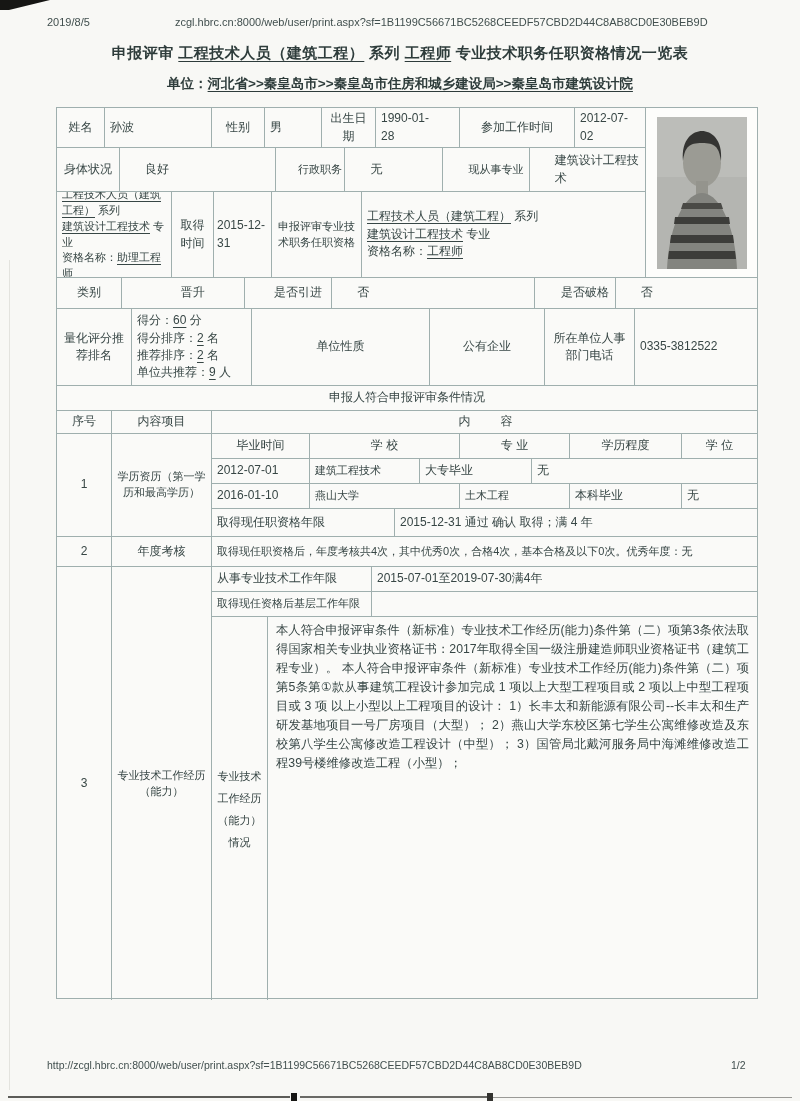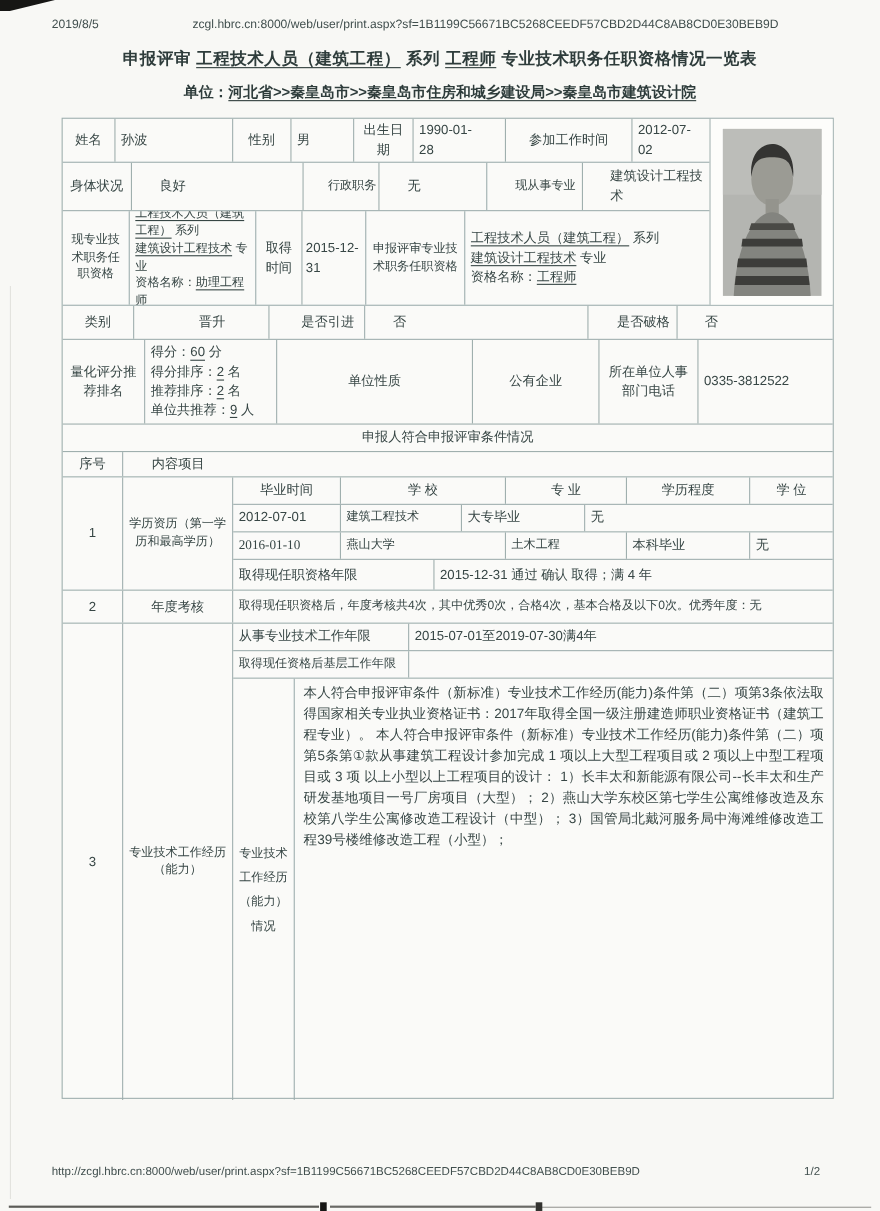--- a/index.html
+++ b/index.html
@@ -81,21 +81,20 @@
       </div>
       <div class="row" style="height:44px;gap:20px;">
         <div class="cell cc" style="width:75px;">身体状况</div>
         <div class="cell" style="width:165px;">良好</div>
         <div class="cell cc sm" style="width:60px;padding:2px 2px;">行政职务</div>
         <div class="cell" style="width:93px;">无</div>
         <div class="cell cc sm" style="width:80px;">现从事专业</div>
         <div class="cell" style="width:115px;">建筑设计工程技术</div>
       </div>
       <div class="row nb" style="height:85px;">
-        <div class="cell cc sm" style="width:61px;padding:2px 3px;">现专业技术职务任职资格</div>
         <div class="cell col sm" style="width:115px;">
           <div><span class="u">工程技术人员（建筑工程）</span><span> 系列</span></div>
           <div><span class="u">建筑设计工程技术</span><span> 专业</span></div>
           <div><span>资格名称：</span><span class="u">助理工程师</span></div>
         </div>
         <div class="cell cc" style="width:42px;padding:2px 8px;">取得时间</div>
         <div class="cell" style="width:58px;padding:2px 3px;">2015-12-31</div>
         <div class="cell cc sm" style="width:90px;padding:2px 4px;">申报评审专业技术职务任职资格</div>
         <div class="cell col" style="width:222px;">
           <div><span class="u">工程技术人员（建筑工程）</span><span> 系列</span></div>
@@ -145,41 +144,44 @@
     <div class="cell" style="width:122px;">0335-3812522</div>
   </div>
 
   <div class="row" style="height:25px;">
     <div class="cell cc" style="width:700px;">申报人符合申报评审条件情况</div>
   </div>
 
   <div class="row" style="height:23px;">
     <div class="cell cc" style="width:55px;">序号</div>
     <div class="cell cc" style="width:100px;">内容项目</div>
+    <div class="cell cc" style="width:545px;">
+        <span class="spread">内容</span>
+      </div>
   </div>
 
   <div class="rg">
     <div class="cell cc" style="width:55px;">1</div>
     <div class="cell cc sm" style="width:100px;">学历资历（第一学历和最高学历）</div>
     <div class="subcol" style="width:545px;">
       <div class="row" style="height:25px;">
         <div class="cell cc" style="width:98px;">毕业时间</div>
         <div class="cell cc" style="width:150px;">学 校</div>
         <div class="cell cc" style="width:110px;">专 业</div>
         <div class="cell cc" style="width:112px;">学历程度</div>
         <div class="cell cc" style="width:75px;">学 位</div>
       </div>
       <div class="row" style="height:25px;">
         <div class="cell" style="width:98px;">2012-07-01</div>
         <div class="cell sm" style="width:110px;">建筑工程技术</div>
         <div class="cell" style="width:112px;">大专毕业</div>
         <div class="cell" style="width:75px;">无</div>
       </div>
       <div class="row" style="height:25px;">
-        <div class="cell" style="width:98px;font-family:Liberation Serif, serif;">2016-01-10</div>
+        <div class="cell" style="width:98px;">2016-01-10</div>
         <div class="cell sm nw" style="width:150px;">燕山大学</div>
         <div class="cell sm" style="width:110px;">土木工程</div>
         <div class="cell" style="width:112px;">本科毕业</div>
         <div class="cell" style="width:75px;">无</div>
       </div>
       <div class="row nb" style="height:27px;">
         <div class="cell" style="width:183px;">取得现任职资格年限</div>
         <div class="cell" style="width:362px;">2015-12-31 通过 确认 取得；满 4 年</div>
       </div>
     </div>

